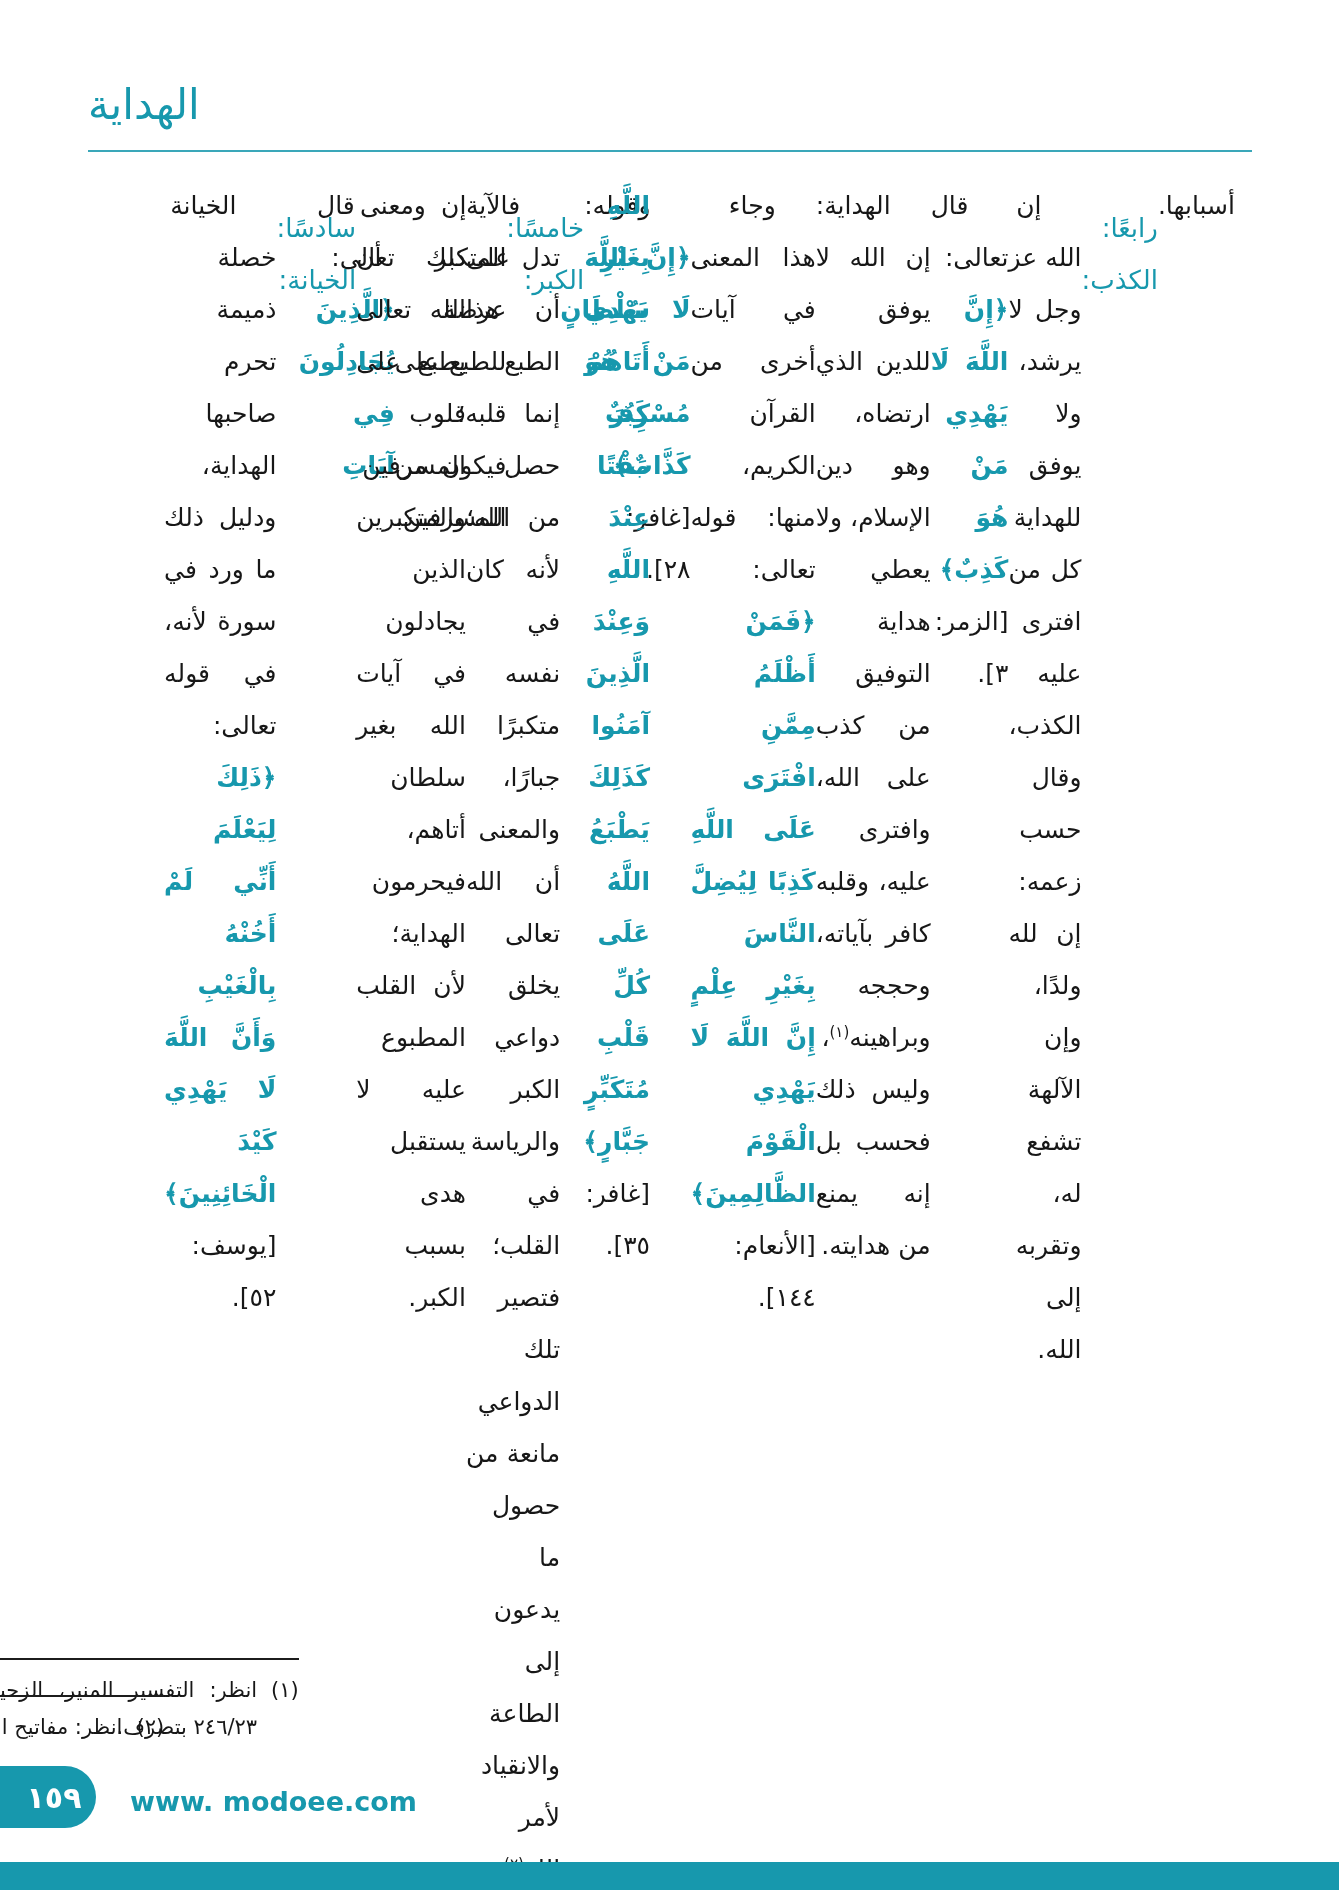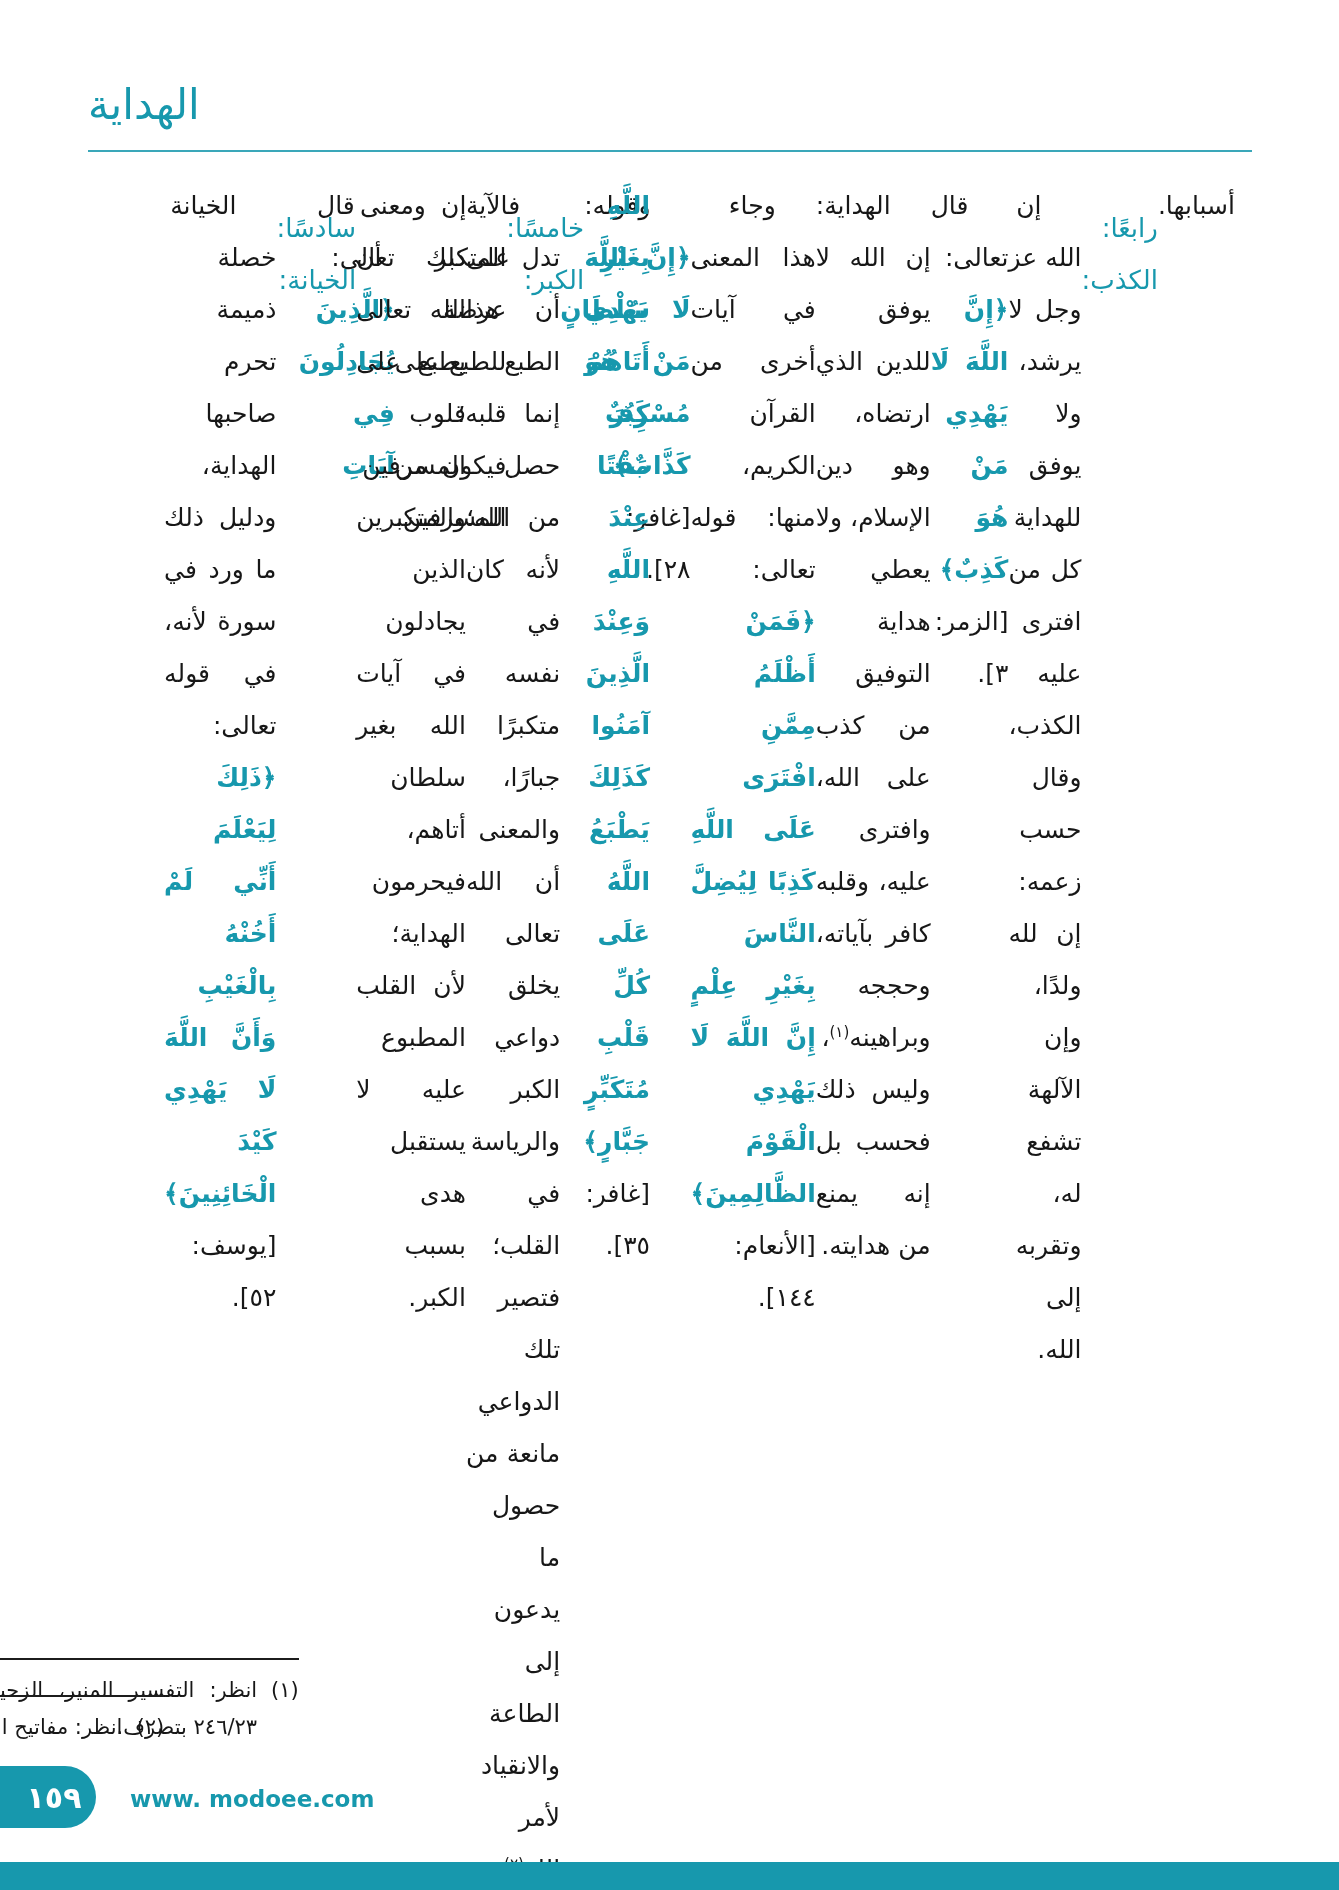--- a/index.html
+++ b/index.html
@@ -68,21 +68,21 @@
     width:96px; height:62px;
     background:var(--accent);
     border-radius:0 32px 32px 0;
     color:#ffffff;
     display:flex; align-items:center; justify-content:center;
     font-size:30px; font-weight:bold;padding-left:12px;
   }
   .website {
     position:absolute; left:130px; top:1786px;
     color:var(--accent);
-    font-size:23px; font-weight:bold;
+    font-size:27px; font-weight:bold;
     direction:ltr;
   }
   .bottom-bar {
     position:absolute; left:0; bottom:0;
     width:100%; height:28px;
     background:var(--accent);
   }
 </style>
 </head>
 <body>

